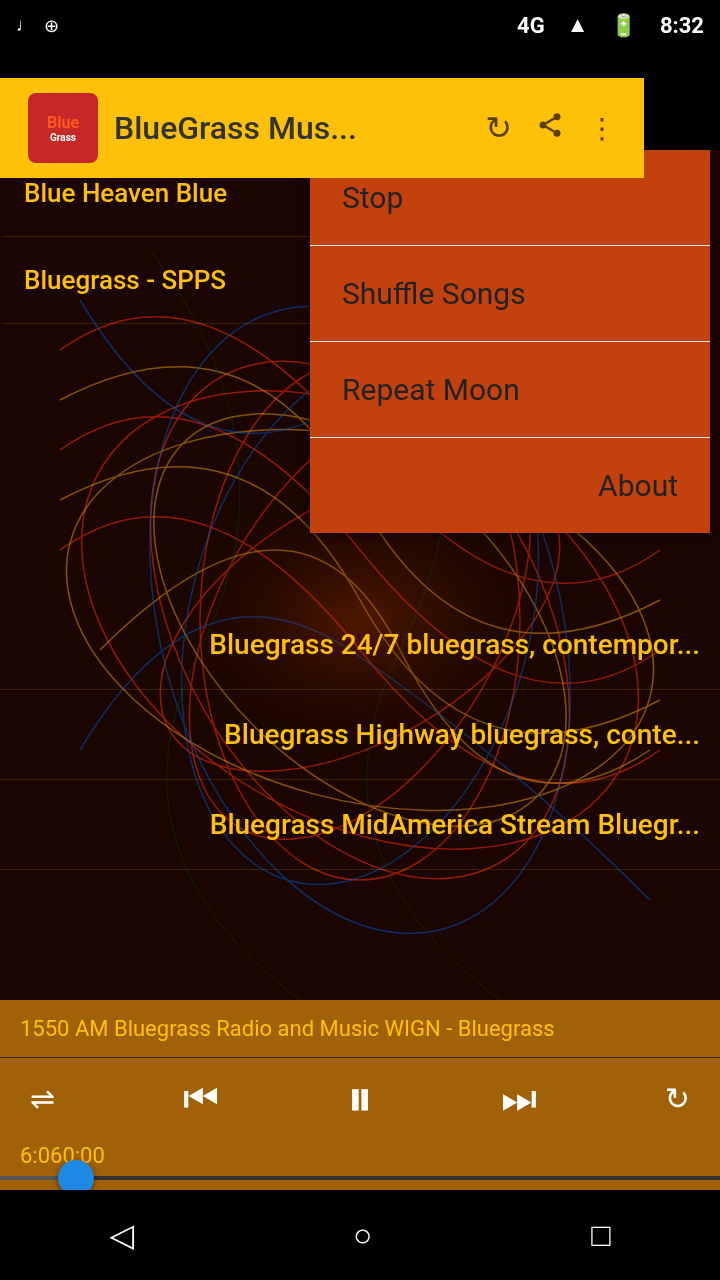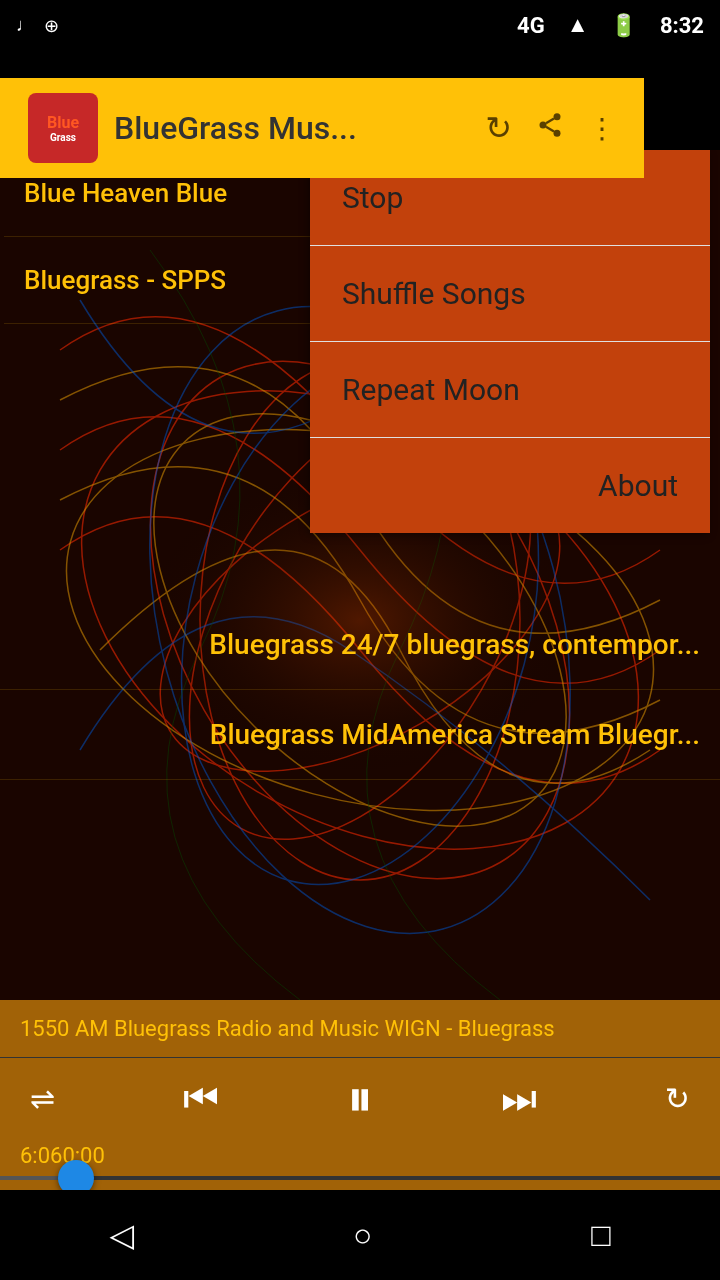--- a/index.html
+++ b/index.html
@@ -362,20 +362,21 @@
 
   <div class="context-menu">
     <div class="menu-item">Stop</div>
     <div class="menu-item">Shuffle Songs</div>
     <div class="menu-item">Repeat Moon</div>
     <div class="menu-item">About</div>
   </div>
 
   <div class="song-list-full" style="top: 450px;">
     <div class="song-item-full">Bluegrass 24/7  bluegrass, contempor...</div>
+    <div class="song-item-full">Bluegrass Highway bluegrass, conte...</div>
     <div class="song-item-full">Bluegrass MidAmerica Stream  Bluegr...</div>
   </div>
 </div>
 
 <div class="player-bar">
   <div class="now-playing">
     <span>1550 AM Bluegrass Radio and Music WIGN</span>
     <span>  -  </span>
     <span>Bluegrass</span>
   </div>

